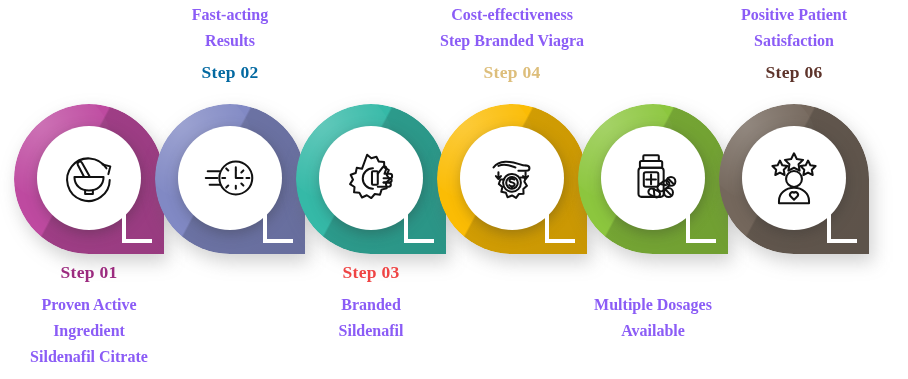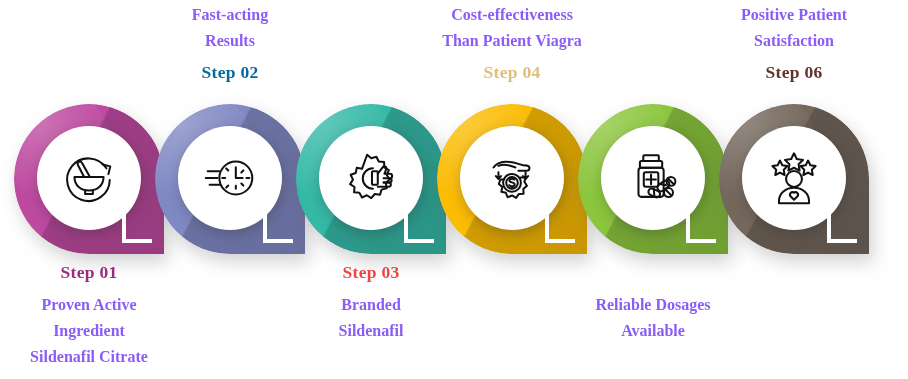--- a/index.html
+++ b/index.html
@@ -258,21 +258,21 @@
       <path d="M34.3 33.6c-.8-.7-1.8-1-2.8-.9-1.4.1-2.1.9-2.1 1.8 0 2.6 5.3 1.4 5.3 4.1 0 1.1-1 1.9-2.5 2-1.1 0-2.2-.4-3-1.2"></path>
       <path d="M32 31.3v1.3M32 41.1v1.4"></path>
     </svg>
           </span>
         </div>
         <div class="corner-bracket"></div>
       </div>
       <div class="step-label" style="color: rgb(221, 190, 123);">Step 04</div>
       <div class="step-title">
         <div>Cost-effectiveness</div>
-        <div>Than  Patient Viagra</div>
+        <div>Step  Branded Viagra</div>
       </div>
     </div>
     <div class="step bottom" style="left: 578px;">
       <div class="badge">
         <div class="badge-shadow"></div>
         <div class="badge-outer">
           <div class="tint" style="background: rgb(140, 198, 62);"></div>
           <div class="fold"></div>
           <div class="gloss"></div>
         </div>
@@ -294,21 +294,21 @@
         <path d="M44.8 43.8l6.4 6.4"></path>
         <rect x="27" y="44" width="12.5" height="6.8" rx="3.4" transform="rotate(24 33.2 47.4)"></rect>
         <path d="M31 43.6l3.6 6.4" transform="rotate(24 33.2 47.4)"></path>
       </g>
     </svg>
           </span>
         </div>
         <div class="corner-bracket"></div>
       </div>
       <div class="step-title">
-        <div>Reliable Dosages</div>
+        <div>Multiple Dosages</div>
         <div>Available</div>
       </div>
     </div>
     <div class="step top" style="left: 719px;">
       <div class="badge">
         <div class="badge-shadow"></div>
         <div class="badge-outer">
           <div class="tint" style="background: rgb(116, 103, 92);"></div>
           <div class="fold"></div>
           <div class="gloss"></div>

